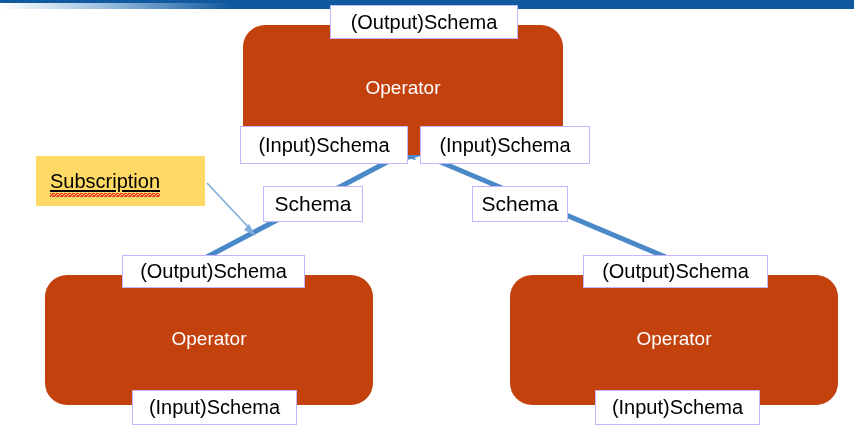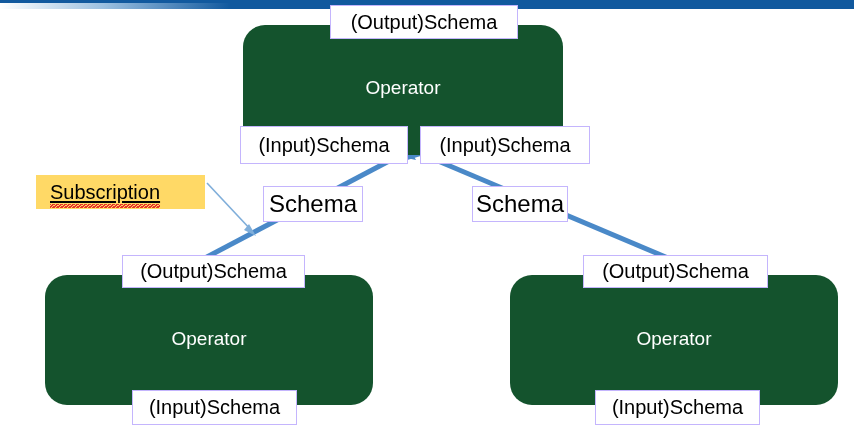--- a/index.html
+++ b/index.html
@@ -46,21 +46,21 @@
     height: 440px;
     pointer-events: none;
   }
   .wires-front {
     z-index: 40;
   }
 
   
   .operator {
     position: absolute;
-    background: #14532d;
+    background: #c2410c;
     border-radius: 22px;
     z-index: 10;
   }
   .operator .op-label {
     position: absolute;
     left: 0;
     right: 0;
     text-align: center;
     color: #ffffff;
     font-size: 19px;
@@ -76,21 +76,21 @@
     display: flex;
     align-items: center;
     justify-content: center;
     color: #000000;
     font-size: 20px;
     font-family: "Liberation Sans", sans-serif;
     white-space: nowrap;
     z-index: 30;
   }
   .schema-box.mid {
-    font-size: 24px;
+    font-size: 21px;
     z-index: 30;
   }
 
   
   .annotation {
     position: absolute;
     background: #FFD966;
     display: flex;
     align-items: center;
     z-index: 35;
@@ -146,21 +146,21 @@
   <div class="schema-box" style="left:330px; top:5px; width:188px; height:34px;">(Output)Schema</div>
 
   <div class="schema-box" style="left:240px; top:126px; width:168px; height:38px;">(Input)Schema</div>
 
   <div class="schema-box" style="left:420px; top:126px; width:170px; height:38px;">(Input)Schema</div>
 
   <div class="schema-box mid" style="left:263px; top:186px; width:100px; height:36px;">Schema</div>
 
   <div class="schema-box mid" style="left:472px; top:186px; width:96px; height:36px;">Schema</div>
 
-  <div class="annotation" style="left:36px; top:175px; width:169px; height:34px;">
+  <div class="annotation" style="left:36px; top:156px; width:169px; height:50px;">
     <span class="anno-text">Subscription</span>
   </div>
 
   <svg class="wires wires-front" viewBox="0 0 854 440">
     <path d="M 207 183 L 252 231" stroke="#7FAEDA" stroke-width="1.6" fill="none"></path>
     <polygon points="256,236 244,230 249,224" fill="#7FAEDA"></polygon>
   </svg>
 
   <div class="operator" style="left:45px; top:275px; width:328px; height:130px;">
     <div class="op-label" style="top:53px;">Operator</div>

